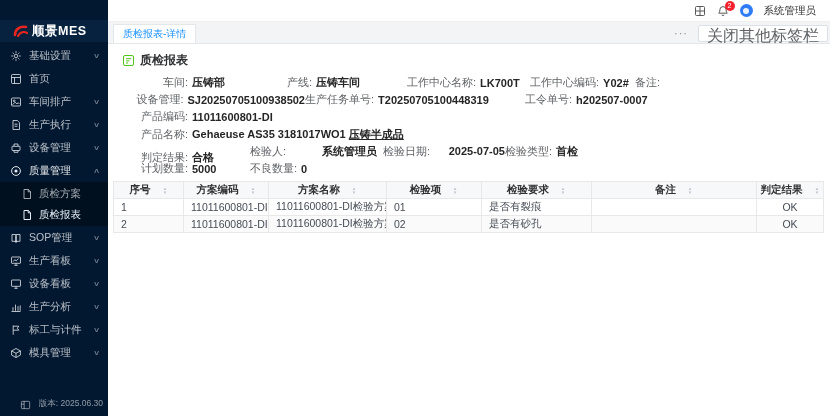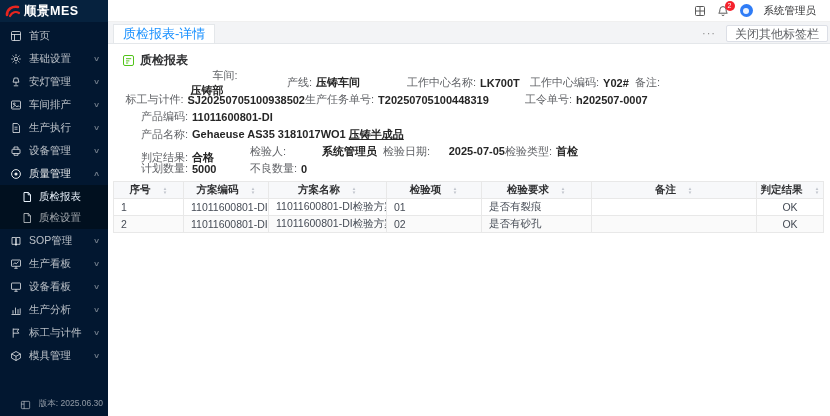--- a/index.html
+++ b/index.html
@@ -2,21 +2,21 @@
 <html><head>
 <meta charset="utf-8">
 <style>
   * { margin:0; padding:0; box-sizing:border-box; }
   html,body { width:830px; height:416px; overflow:hidden; background:#fff;
     font-family:"Liberation Sans","DejaVu Sans",sans-serif; font-size:11px; color:#303133; }
   .app { display:flex; width:830px; height:416px; }
 
   
   .sidebar { position:relative; width:108px; height:416px; background:#021730; flex:none; overflow:hidden; }
-  .logo { height:22px; display:flex; align-items:center; padding-left:4px; gap:4px; background:#06223e; cursor:pointer; }
+  .logo { height:22px; display:flex; align-items:center; padding-left:12px; gap:4px; background:#06223e; cursor:pointer;margin-top:20px; }
   .logo-text { color:#fff; font-weight:bold; font-size:12.5px; letter-spacing:.5px; }
   .menu { padding-top:2px; }
   .mitem { height:23px; display:flex; align-items:center; padding-left:10px; color:rgba(255,255,255,.72); cursor:pointer; position:relative; }
   .mitem .mlabel { margin-left:7px; font-size:10.5px; }
   .mitem .chev { position:absolute; right:9px; font-size:7px; color:rgba(255,255,255,.45); transform:scaleX(1.4); }
   .submenu { background:#01101f; padding:1px 0; }
   .sitem { height:21px; display:flex; align-items:center; padding-left:21px; color:rgba(255,255,255,.62); cursor:pointer; }
   .sitem .mlabel { margin-left:6px; font-size:10.5px; }
   .sitem.active { color:#e8f1fb; }
   .icn { display:inline-flex; width:12px; height:12px; flex:none; }
@@ -30,24 +30,24 @@
   .topbar { height:22px; background:#fff; border-bottom:1px solid #f0f0f0; display:flex; align-items:center; justify-content:flex-end; padding-right:14px; gap:11px; }
   .tb-ic { width:12px; height:12px; color:#595959; cursor:pointer; display:inline-flex; }
   .tb-ic svg { width:12px; height:12px; stroke:currentColor; fill:none; stroke-width:1; }
   .bell-wrap { position:relative; display:inline-flex; cursor:pointer; }
   .badge { position:absolute; top:-4px; right:-6px; min-width:10px; height:10px; border-radius:5px; background:#f5222d; color:#fff; font-size:7px; line-height:10px; text-align:center; padding:0 2px; }
   .avatar { width:13px; height:13px; border-radius:50%; background:#2f7cf6; position:relative; cursor:pointer; flex:none; }
   .avatar::after { content:""; position:absolute; left:3.5px; top:3.5px; width:6px; height:6px; border-radius:50%; background:#eaf2ff; }
   .username { font-size:10.5px; color:#303133; cursor:pointer; }
 
   .tabbar { height:22px; background:#f3f4f6; border-bottom:1px solid #e4e7ea; display:flex; align-items:flex-end; padding-left:5px; position:relative; }
-  .tab { height:19px; background:#fff; border:1px solid #e4e7ea; border-bottom:none; color:#1890ff; font-size:13px; padding:6px 9px; display:flex; align-items:center; cursor:pointer; }
+  .tab { height:19px; background:#fff; border:1px solid #e4e7ea; border-bottom:none; color:#1890ff; font-size:10px; padding:6px 9px; display:flex; align-items:center; cursor:pointer; }
   .tab-controls { position:absolute; right:2px; top:0; height:22px; display:flex; align-items:center; gap:8px; }
   .more { color:#8c8c8c; letter-spacing:1px; cursor:pointer; font-size:11px; padding:0 2px; }
-  .close-others { height:17px; background:#fff; border:1px solid #dcdfe6; border-radius:2px; font-size:12px; color:#606266; padding:0 8px; cursor:pointer; font-family:Liberation Sans, sans-serif; }
+  .close-others { height:17px; background:#fff; border:1px solid #dcdfe6; border-radius:2px; font-size:16px; color:#606266; padding:0 8px; cursor:pointer; font-family:Liberation Sans, sans-serif; }
 
   .content { flex:1; background:#fff; padding:6px 5px 0 5px; overflow:hidden; }
   .title-row { display:flex; align-items:center; gap:5px; margin:2px 0 5px 9px; }
   .title-row .icn { width:13px; height:13px; color:#52c41a; }
   .title-row .icn svg { width:13px; height:13px; }
   .page-title { font-size:12px; font-weight:bold; color:#303133; }
 
   .frow { display:flex; height:17.2px; align-items:center; margin-left:10px; white-space:nowrap; }
   .field { display:flex; align-items:center; overflow:visible; flex:none; }
   .flabel { color:#606266; }
@@ -75,45 +75,35 @@
           <path d="M3 12c0-6 5-9 11-8" stroke="#e8251f" stroke-width="2.6" fill="none" stroke-linecap="round"></path>
           <path d="M6 13c2-4 6-5 9-3" stroke="#e8251f" stroke-width="2.2" fill="none" stroke-linecap="round"></path>
         </svg>
       </span>
       <span class="logo-text">顺景MES</span>
     </div>
     <nav class="menu" id="menu">
         <div class="mitem">
           <span class="icn">
             <svg viewBox="0 0 12 12">
+              <circle cx="6" cy="6" r="1.8"></circle>
+              <path d="M6 1.2v1.7M6 9.1v1.7M1.2 6h1.7M9.1 6h1.7M2.6 2.6l1.2 1.2M8.2 8.2l1.2 1.2M9.4 2.6L8.2 3.8M3.8 8.2L2.6 9.4"></path>
+            </svg>
+          </span>
+          <span class="mlabel">基础设置</span>
+          <span class="chev">∨</span>
+        </div>
+        <div class="mitem">
+          <span class="icn">
+            <svg viewBox="0 0 12 12">
               <rect x="1.5" y="1.5" width="9" height="9" rx="1"></rect>
               <path d="M1.5 4.5h9M4.5 4.5v6"></path>
             </svg>
           </span>
           <span class="mlabel">首页</span>
-        </div>
-        <div class="mitem">
-          <span class="icn">
-            <svg viewBox="0 0 12 12">
-              <circle cx="6" cy="6" r="1.8"></circle>
-              <path d="M6 1.2v1.7M6 9.1v1.7M1.2 6h1.7M9.1 6h1.7M2.6 2.6l1.2 1.2M8.2 8.2l1.2 1.2M9.4 2.6L8.2 3.8M3.8 8.2L2.6 9.4"></path>
-            </svg>
-          </span>
-          <span class="mlabel">基础设置</span>
-          <span class="chev">∨</span>
-        </div>
-        <div class="mitem">
-          <span class="icn">
-            <svg viewBox="0 0 12 12">
-              <path d="M4.2 2h3.6l1.1 4.2H3.1z"></path>
-              <path d="M6 6.2v2.6M3.8 9.8h4.4"></path>
-            </svg>
-          </span>
-          <span class="mlabel">安灯管理</span>
-          <span class="chev">∨</span>
         </div>
         <div class="mitem">
           <span class="icn">
             <svg viewBox="0 0 12 12">
               <rect x="1.5" y="2" width="9" height="8" rx="1"></rect>
               <circle cx="4.2" cy="4.8" r="0.9"></circle>
               <path d="M2.5 8.8l2.6-2.6 1.8 1.8 1.3-1.3 1.3 1.3"></path>
             </svg>
           </span>
           <span class="mlabel">车间排产</span>
@@ -143,37 +133,37 @@
           <span class="icn">
             <svg viewBox="0 0 12 12">
               <circle cx="6" cy="6" r="4.4"></circle>
               <circle cx="6" cy="6" r="1.6" fill="currentColor" stroke="none"></circle>
             </svg>
           </span>
           <span class="mlabel">质量管理</span>
           <span class="chev">∧</span>
         </div>
         <div class="submenu">
+          <div class="sitem">
+            <span class="icn">
+              <svg viewBox="0 0 12 12">
+                <path d="M3 1.5h4.3L9.5 3.7v6.8H3z"></path>
+                <path d="M7.2 1.5v2.3h2.3"></path>
+              </svg>
+            </span>
+            <span class="mlabel">质检方案</span>
+          </div>
           <div class="sitem active">
             <span class="icn">
               <svg viewBox="0 0 12 12">
                 <path d="M3 1.5h4.3L9.5 3.7v6.8H3z"></path>
                 <path d="M7.2 1.5v2.3h2.3"></path>
               </svg>
             </span>
             <span class="mlabel">质检报表</span>
-          </div>
-          <div class="sitem">
-            <span class="icn">
-              <svg viewBox="0 0 12 12">
-                <path d="M3 1.5h4.3L9.5 3.7v6.8H3z"></path>
-                <path d="M7.2 1.5v2.3h2.3"></path>
-              </svg>
-            </span>
-            <span class="mlabel">质检设置</span>
           </div>
         </div>
         <div class="mitem">
           <span class="icn">
             <svg viewBox="0 0 12 12">
               <path d="M2 2.5h3.3a1 1 0 0 1 1 1v6.8a1 1 0 0 0-1-1H2z"></path>
               <path d="M10 2.5H6.7a1 1 0 0 0-1 1v6.8a1 1 0 0 1 1-1H10z"></path>
             </svg>
           </span>
           <span class="mlabel">SOP管理</span>
@@ -275,21 +265,21 @@
         <span class="icn">
           <svg viewBox="0 0 13 13">
               <rect x="1.5" y="1.5" width="10" height="10" rx="1.5"></rect>
               <path d="M4 4.7h5.2M4 6.9h3.4M4 9h2.2"></path>
             </svg>
         </span>
         <span class="page-title">质检报表</span>
       </div>
       <div id="fields">
           <div class="frow">
-            <div class="field" style="width: 164px; flex-direction: column;">
+            <div class="field" style="width: 164px;">
               <span class="flabel">车间:</span>
               <span class="fvalue">压铸部</span>
             </div>
             <div class="field" style="width: 120px;">
               <span class="flabel">产线:</span>
               <span class="fvalue">压铸车间</span>
             </div>
             <div class="field" style="width: 123px;">
               <span class="flabel">工作中心名称:</span>
               <span class="fvalue">LK700T</span>
@@ -298,21 +288,21 @@
               <span class="flabel">工作中心编码:</span>
               <span class="fvalue">Y02#</span>
             </div>
             <div class="field" style="flex: 1 1 0%;">
               <span class="flabel">备注:</span>
               <span class="fvalue"></span>
             </div>
           </div>
           <div class="frow">
             <div class="field" style="width: 182px;">
-              <span class="flabel">标工与计件:</span>
+              <span class="flabel">设备管理:</span>
               <span class="fvalue">SJ20250705100938502</span>
             </div>
             <div class="field" style="width: 220px;">
               <span class="flabel">生产任务单号:</span>
               <span class="fvalue">T20250705100448319</span>
             </div>
             <div class="field" style="flex: 1 1 0%; text-align: center;">
               <span class="flabel">工令单号:</span>
               <span class="fvalue">h202507-0007</span>
             </div>

